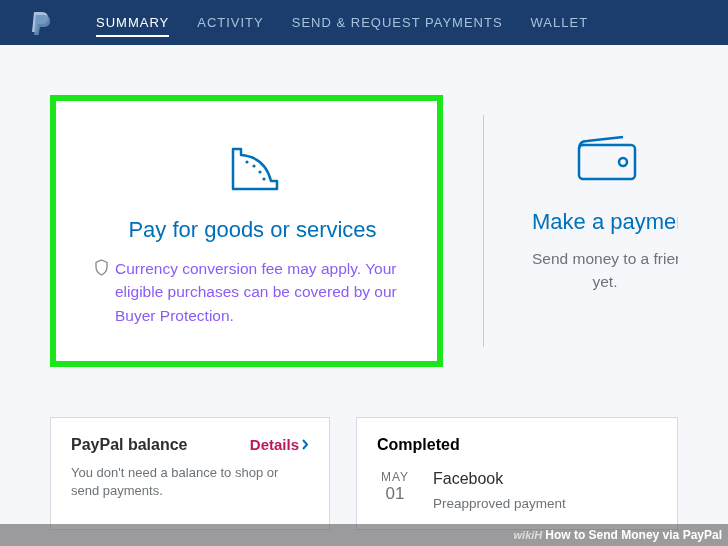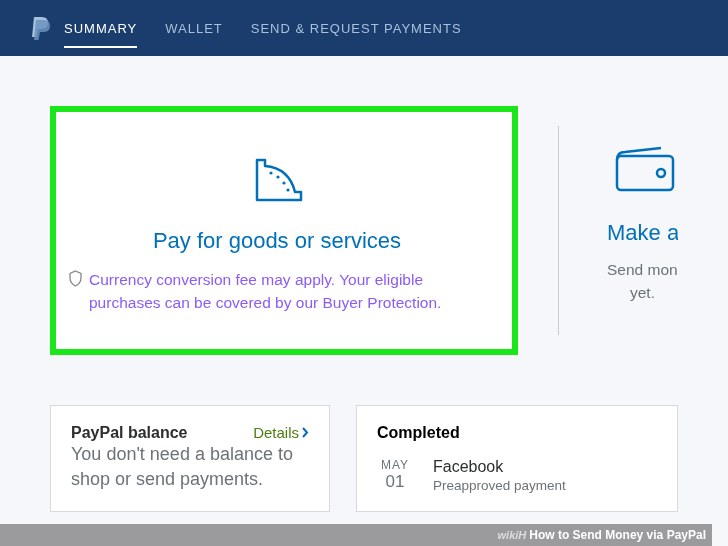--- a/index.html
+++ b/index.html
@@ -6,25 +6,25 @@
     body {
       font-family: -apple-system, BlinkMacSystemFont, "Segoe UI", Helvetica, Arial, sans-serif;
       background: #f5f7fa;
       width: 728px;
       height: 546px;
       overflow: hidden;
       position: relative;
     }
     .top-nav {
       background: #1a3d6d;
-      height: 56px;
+      height: 45px;
       display: flex;
       align-items: center;
       padding: 0 30px;
-      gap: 12px;
+      gap: 44px;
     }
     .logo svg { display: block; }
     .nav-items {
       display: flex;
       gap: 28px;
       align-items: center;
       height: 100%;
     }
     .nav-item {
       color: #a8c0db;
@@ -50,22 +50,22 @@
       background: #fff;
     }
     .content {
       padding: 50px 50px 30px 50px;
       display: flex;
       gap: 40px;
     }
     .highlight-card {
       border: 6px solid #1ae61a;
       background: #fff;
-      width: 468px;
-      padding: 30px 26px 34px 12px;
+      width: 393px;
+      padding: 30px 26px 34px 38px;
       text-align: center;
       position: relative;
     }
     .highlight-card .card-icon {
       display: flex;
       justify-content: center;
       margin-bottom: 22px;
       margin-top: 8px;
     }
     .highlight-card .card-title {
@@ -123,39 +123,40 @@
     .balance-card {
       border: 1px solid #d6dade;
       background: #fff;
       width: 280px;
       padding: 18px 20px;
     }
     .balance-head {
       display: flex;
       justify-content: space-between;
       align-items: center;
+      margin-bottom: 10px;
       text-align: center;
     }
     .balance-title {
       font-size: 16px;
       font-weight: 600;
       color: #2c2e2f;
     }
     .details-link {
-      color: #4d7c0f;
+      color: #be185d;
       font-size: 15px;
-      font-weight: 400;
+      font-weight: 700;
       cursor: pointer;
       display: flex;
       align-items: center;
       gap: 2px;
     }
     .balance-desc {
       color: #6c7378;
-      font-size: 18px;
+      font-size: 13px;
       line-height: 1.4;
     }
     .completed-card {
       border: 1px solid #d6dade;
       background: #fff;
       flex: 1;
       padding: 18px 20px;
     }
     .completed-title {
       font-size: 16px;
@@ -176,31 +177,31 @@
     .trans-date .month {
       font-size: 12px;
       letter-spacing: 1px;
     }
     .trans-date .day {
       font-size: 17px;
     }
     .trans-details .merchant {
       font-size: 16px;
       color: #2c2e2f;
-      margin-bottom: 2px;
+      margin-bottom: 8px;
     }
     .trans-details .type {
       font-size: 13.5px;
       color: #6c7378;
     }
     .footer-bar {
       position: absolute;
       bottom: 0;
       left: 0;
-      right: 16px;
+      right: 0;
       height: 22px;
       background: rgba(80,80,80,0.55);
       display: flex;
       align-items: center;
       justify-content: flex-end;
       padding-right: 6px;
     }
     .footer-bar .wiki {
       color: #ddd;
       font-size: 11px;
@@ -219,22 +220,23 @@
 
 <div class="top-nav">
   <div class="logo">
     <svg width="22" height="26" viewBox="0 0 22 26">
       <path d="M4 2 L12 2 Q18 2 18 8 Q18 14 11 14 L8 14 L6.5 22 L2 22 Z" fill="#a8c0db"></path>
       <path d="M6 5 L14 5 Q20 5 20 11 Q20 17 13 17 L10 17 L8.5 25 L4 25 Z" fill="#6b92bd" opacity="0.85"></path>
     </svg>
   </div>
   <div class="nav-items">
     <div class="nav-item active">SUMMARY</div>
+    <div class="nav-item">ACTIVITY</div>
+    <div class="nav-item">SEND &amp; REQUEST PAYMENTS</div>
     <div class="nav-item">WALLET</div>
-    <div class="nav-item">SEND &amp; REQUEST PAYMENTS</div>
   </div>
 </div>
 
 <div class="content">
   <div class="highlight-card">
     <div class="card-icon">
       <svg width="60" height="56" viewBox="0 0 60 56">
         <path d="M10 50 L10 10 L18 10 L18 16 Q42 18 48 42 L54 42 L54 50 Z" fill="none" stroke="#0070ba" stroke-width="2.5" stroke-linejoin="round"></path>
         <circle cx="24" cy="23" r="1.6" fill="#0070ba"></circle>
         <circle cx="31" cy="27" r="1.6" fill="#0070ba"></circle>

